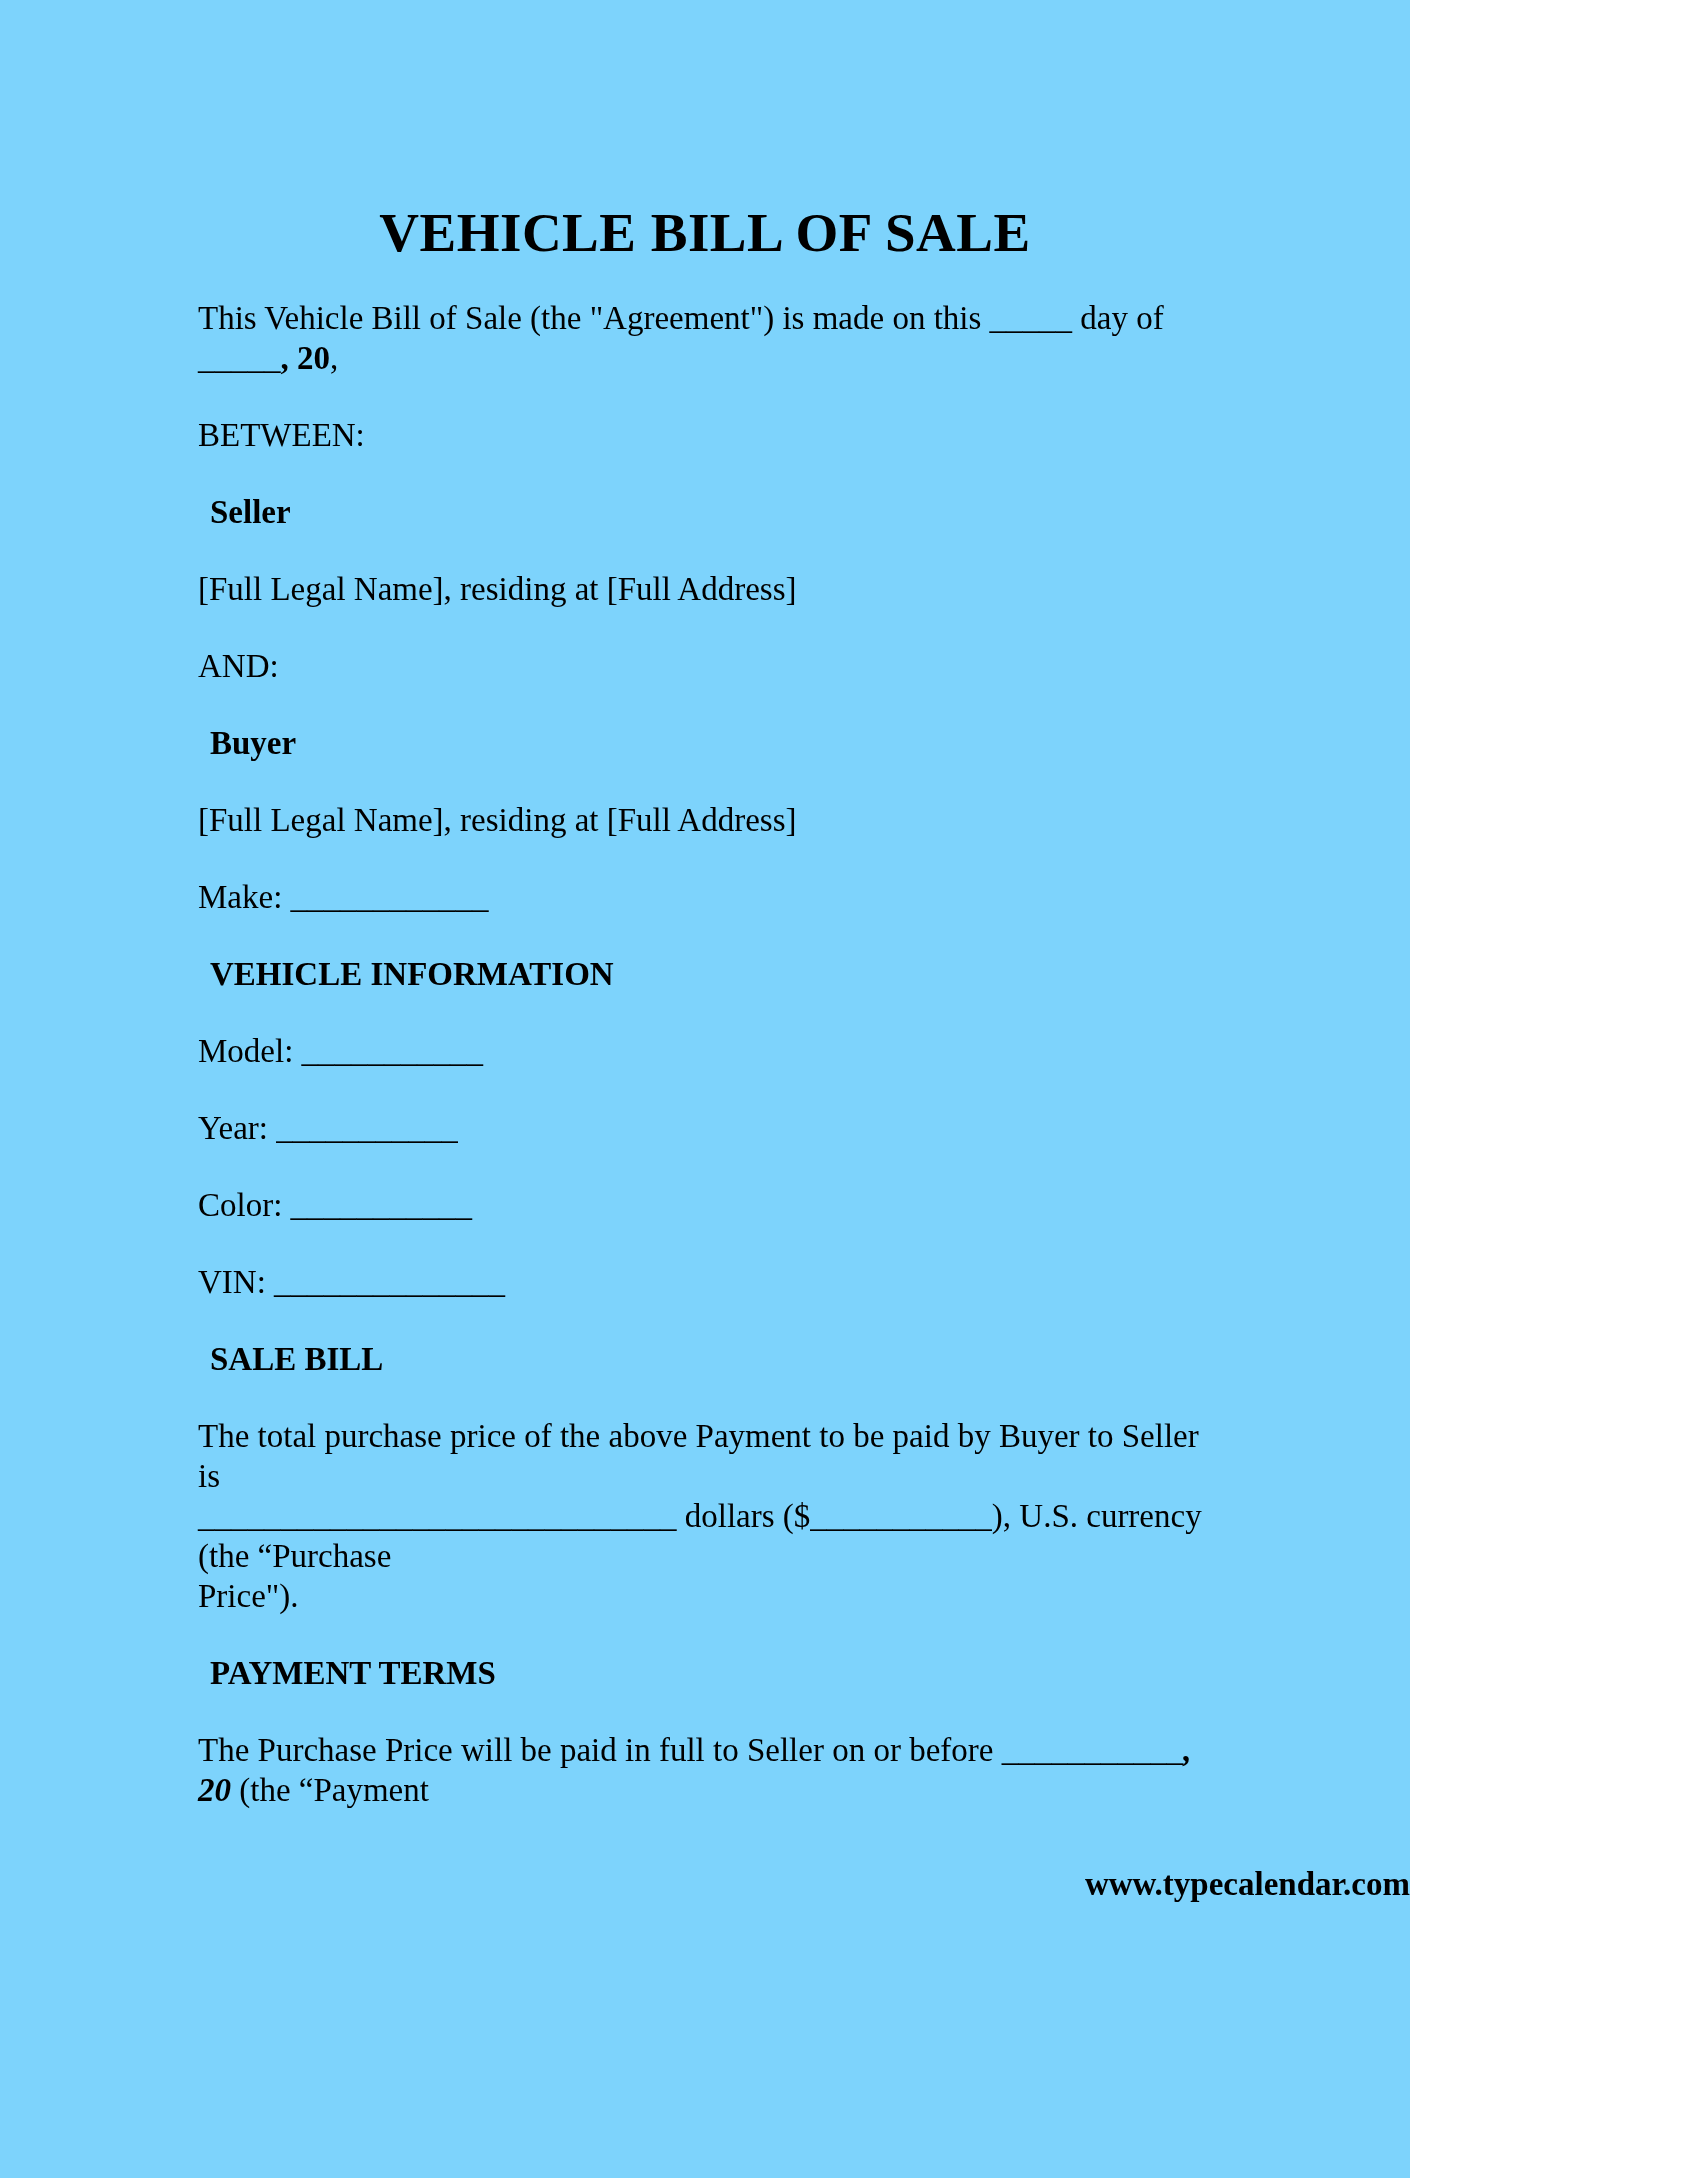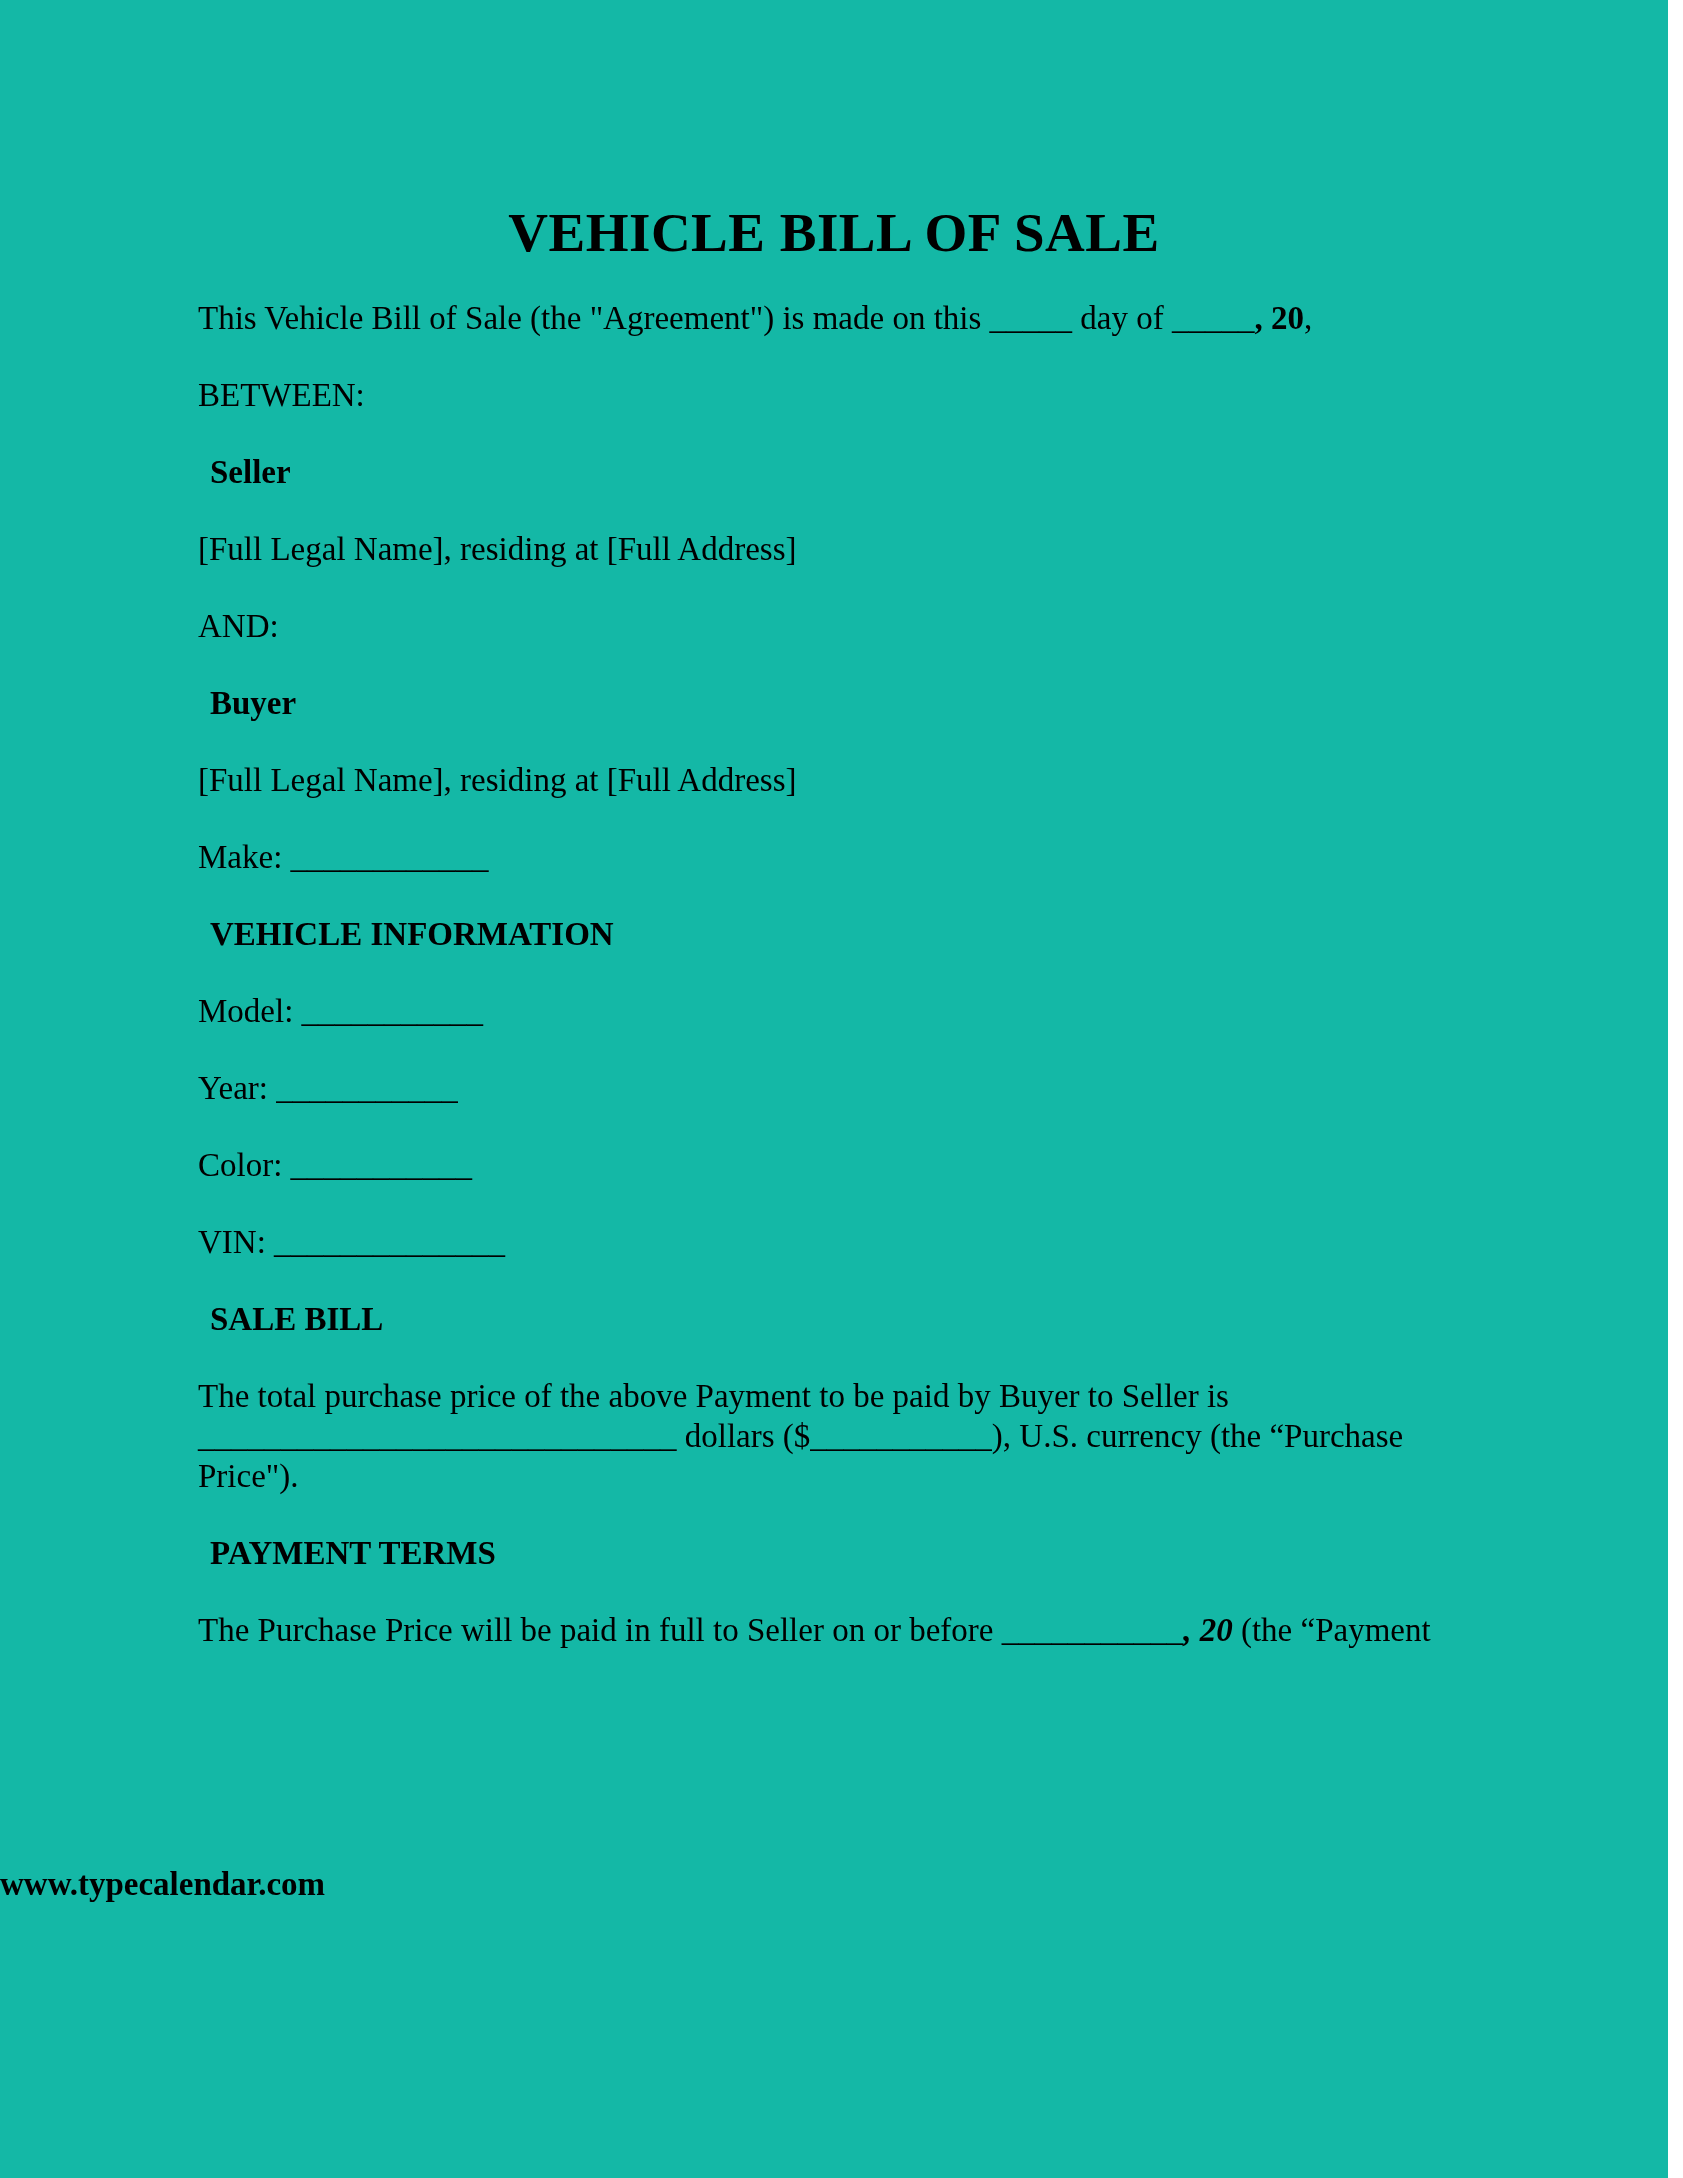--- a/index.html
+++ b/index.html
@@ -2,23 +2,23 @@
 <html><head>
 <meta charset="utf-8">
 <style>
   html, body {
     margin: 0;
     padding: 0;
     background: #ffffff;
   }
   .page {
     position: relative;
-    width: 1668px;
+    width: 1410px;
     height: 2178px;
-    background: #14b8a6;
+    background: #7dd3fc;
     color: #000000;
     font-family: "Liberation Serif", "DejaVu Serif", serif;
     font-size: 33px;
     overflow: hidden;
   }
   .content {
     padding: 0 198px;
   }
   .title {
     margin: 0;
@@ -46,21 +46,21 @@
   .heading {
     font-weight: bold;
     margin-left: 12px;
   }
   .footer {
     margin: 0;
     position: absolute;
     left: 0;
     right: 0;
     top: 1864px;
-    text-align: left;
+    text-align: right;
     font-weight: bold;
     line-height: 40px;
   }
   .pline {
     display: block;
   }
 </style>
 </head>
 <body>
 

